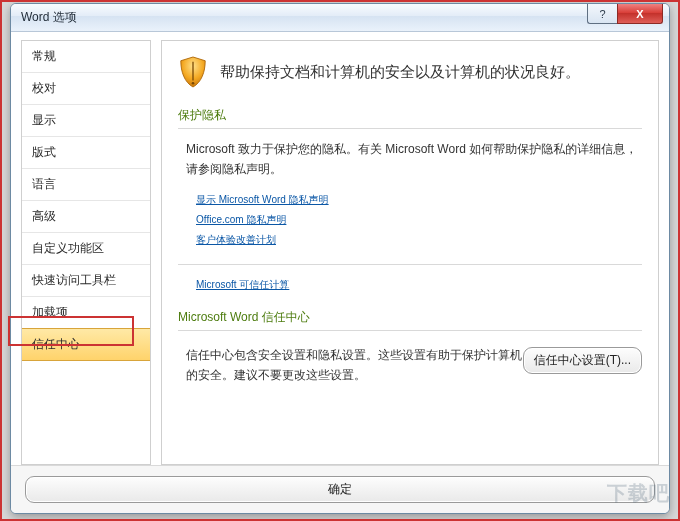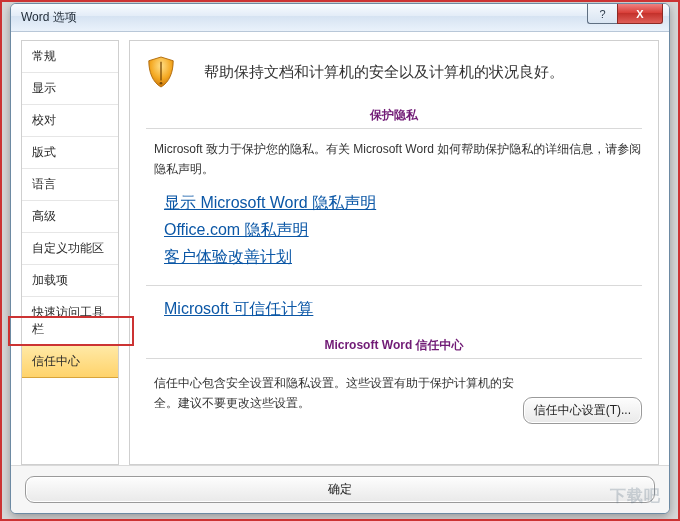--- a/index.html
+++ b/index.html
@@ -54,21 +54,21 @@
     width: 46px; border-radius: 0 0 3px 0;
     background: linear-gradient(#f08080, #d9403a 45%, #c22e28 46%, #df5e58);
     color: #fff; border-color: #8c2a25;
     font-weight: bold;
   }
   .dialog-body {
     flex: 1; display: flex; min-height: 0;
     padding: 8px 10px 0 10px; gap: 10px;
   }
   .sidebar {
-    width: 98px;
+    width: 130px;
     border: 1px solid #cfcfcf;
     background: #fff;
     overflow: hidden;
   }
   .side-item {
     padding: 7px 10px;
     border-bottom: 1px solid #e6e6e6;
     color: #2a2a2a;
     cursor: default;
   }
@@ -86,67 +86,66 @@
     border: 2px solid #c33;
     pointer-events: none; z-index: 40;
   }
   .content {
     flex: 1; border: 1px solid #cfcfcf;
     padding: 14px 16px 10px 16px;
     overflow: auto;
     min-height: 0;
   }
   .hero {
-    display: flex; align-items: center; gap: 28px;
+    display: flex; align-items: center; gap: 12px;
     margin-bottom: 18px;
   }
   .shield {
     width: 30px; height: 34px; flex: none;
   }
   .hero-text { font-size: 15px; color: #333; }
   .section-title {
-    font-size: 12px; font-weight: bold; color: #701a75;
+    font-size: 12px; font-weight: normal; color: #4d7c0f;
     margin: 8px 0 4px 0;
-    text-align: center;
   }
   .divider {
     border: none; border-top: 1px solid #d9d9d9;
     margin: 4px 0 10px 0;
   }
   .body-text { font-size: 12px; color: #333; line-height: 1.7; margin: 4px 0 10px 8px; }
   .linklist { margin: 2px 0 14px 18px; }
   .linklist a, a.link {
     color: #0b57a6; text-decoration: underline;
     display: inline-block; margin: 3px 0;
-    font-size: 16px;
+    font-size: 10px;
   }
   .trust-row {
-    display: flex; align-items: flex-end;
+    display: flex; align-items: flex-start;
   }
   .trust-row .body-text { flex: 1; margin-left: 8px; }
   .btn {
     background: linear-gradient(#fdfdfd, #e9e9e9);
     border: 1px solid #9a9a9a;
     border-radius: 9px;
     padding: 4px 10px;
     font-size: 12px; color: #222;
     box-shadow: inset 0 0 0 1px #fff;
   }
   .trust-btn { white-space: nowrap; margin-top: 6px; }
   .footer {
     border-top: 1px solid #d9d9d9;
     padding: 10px 14px;
     display: flex; justify-content: flex-end; gap: 10px;
     background: #f6f6f6;
     flex-direction: column;
   }
   .footer .btn { min-width: 72px; }
   .watermark {
-    position: absolute; right: 19px; bottom: 14px;
-    font-size: 16px; color: rgba(90,110,130,.28);
+    position: absolute; right: 10px; bottom: 14px;
+    font-size: 20px; color: rgba(90,110,130,.28);
     font-weight: bold; letter-spacing: 1px;
     pointer-events: none; z-index: 60;
   }
 </style>
 </head>
 <body>
 
 <div class="dialog">
   <div class="titlebar">
     <span class="title">Word 选项</span>
@@ -156,28 +155,28 @@
         </div>
       <div class="winbtn close">
           <span>X</span>
         </div>
     </div>
   </div>
 
   <div class="dialog-body">
     <div class="sidebar">
       <div class="side-item"><span>常规</span></div>
+      <div class="side-item"><span>校对</span></div>
       <div class="side-item"><span>显示</span></div>
-      <div class="side-item"><span>校对</span></div>
       <div class="side-item"><span>版式</span></div>
       <div class="side-item"><span>语言</span></div>
       <div class="side-item"><span>高级</span></div>
       <div class="side-item"><span>自定义功能区</span></div>
+      <div class="side-item"><span>快速访问工具栏</span></div>
       <div class="side-item"><span>加载项</span></div>
-      <div class="side-item"><span>快速访问工具栏</span></div>
       <div class="side-item selected"><span>信任中心</span></div>
     </div>
 
     <div class="content">
       <div class="hero">
         <svg class="shield" viewBox="0 0 32 36">
           <defs>
             <radialGradient id="g1" cx="50%" cy="30%" r="70%">
               <stop offset="0%" stop-color="#ffe08a"></stop>
               <stop offset="60%" stop-color="#f4a923"></stop>

